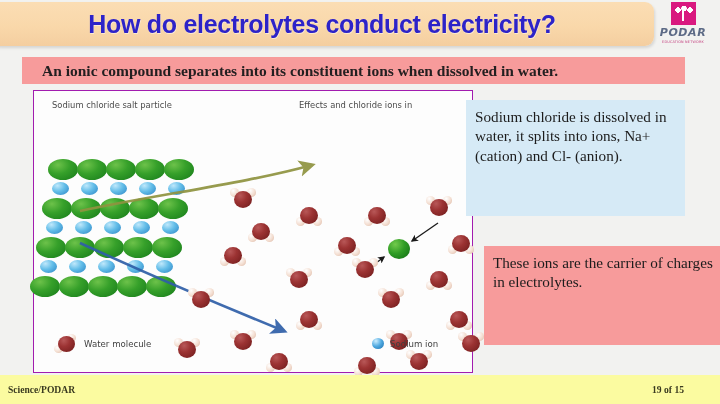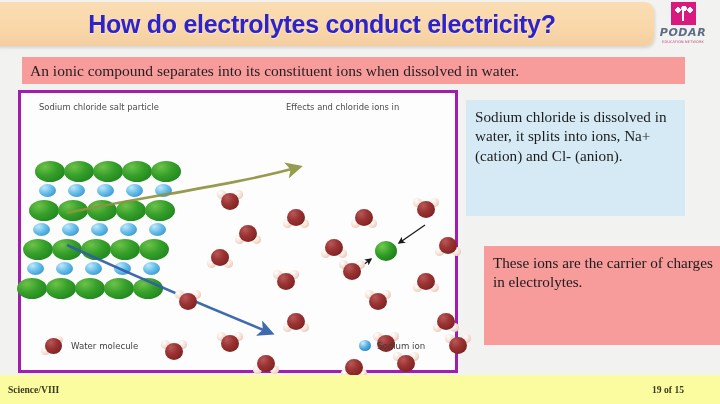--- a/index.html
+++ b/index.html
@@ -77,36 +77,37 @@
     white-space: nowrap;
   }
 
   
   #subtitle-strip {
     position: absolute;
     left: 22px; top: 57px;
     width: 663px; height: 27px;
     background: #f79b9b;
     display: flex; align-items: center;
-    padding-left: 8px;
+    padding-left: 20px;
+    font-weight: bold;
   }
   #subtitle-text {
     font-family: "Liberation Serif", serif;
     font-size: 15.5px;
     color: #231f20;
     white-space: nowrap;
   }
 
   
   #diagram-panel {
     position: absolute;
-    left: 18px; top: 90px;
+    left: 33px; top: 90px;
     width: 440px; height: 283px;
     background: #fdfdfd;
-    border: 3px solid #a21caf;
+    border: 1px solid #a21caf;
   }
   .diagram-caption {
     position: absolute;
     font-family: "DejaVu Sans", sans-serif;
     font-size: 8.4px;
     color: #4b4b4b;
     white-space: nowrap;
   }
   #caption-left  { left: 18px; top: 9px; }
   #caption-right { left: 265px; top: 9px; }
@@ -440,15 +441,15 @@
       <span class="swatch-na"></span>
       <span class="legend-label">Sodium ion</span>
     </div>
   </div>
 </div>
 
 <div class="callout" id="callout-blue">Sodium chloride is dissolved in water, it splits into ions, Na+ (cation) and Cl- (anion).</div>
 <div class="callout" id="callout-pink">These ions are the carrier of charges in electrolytes.</div>
 
 <div id="footer">
-  <span class="footer-text" id="footer-subject">Science/VIII</span>
+  <span class="footer-text" id="footer-subject">Science/PODAR</span>
   <span class="footer-text" id="footer-page">19 of 15</span>
 </div>
 
 </body></html>

